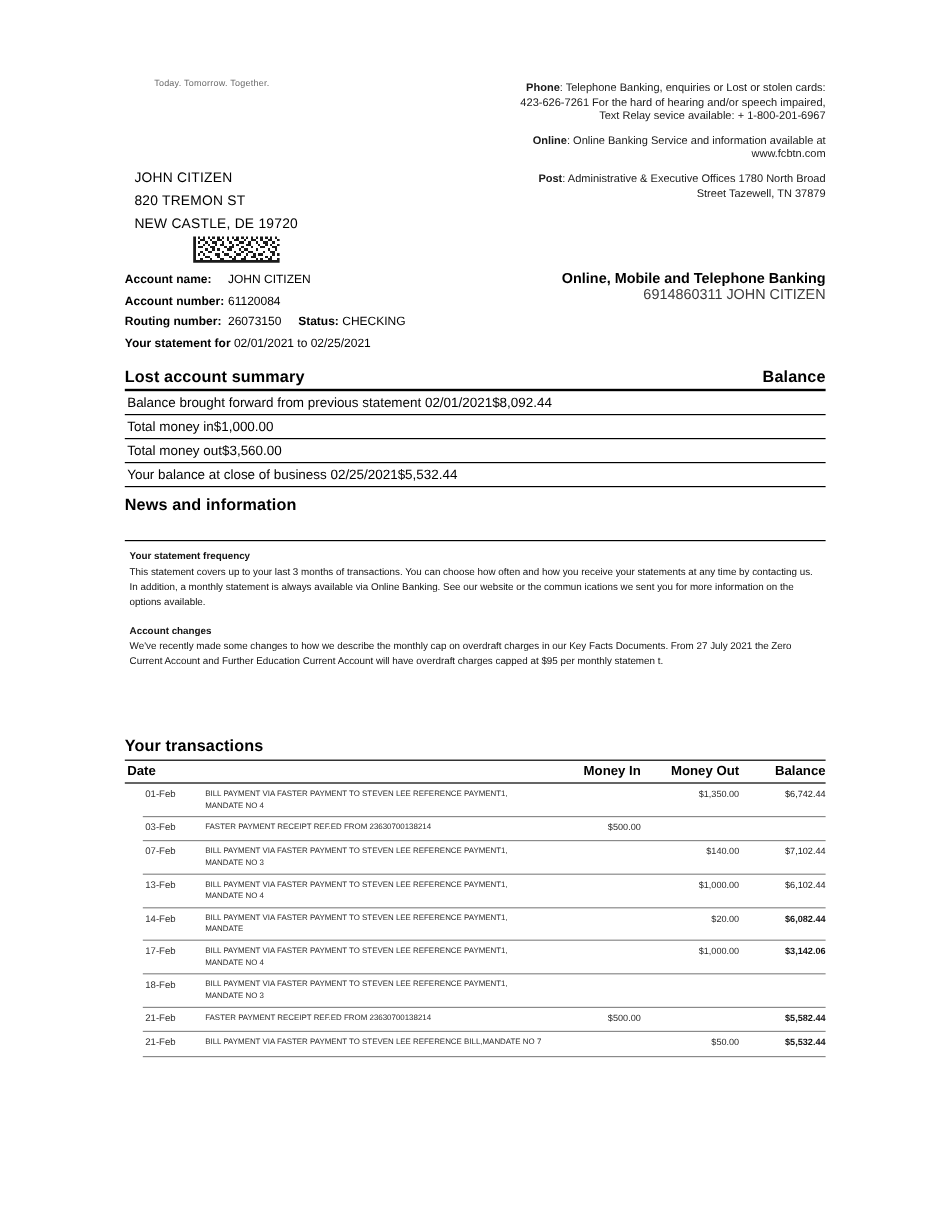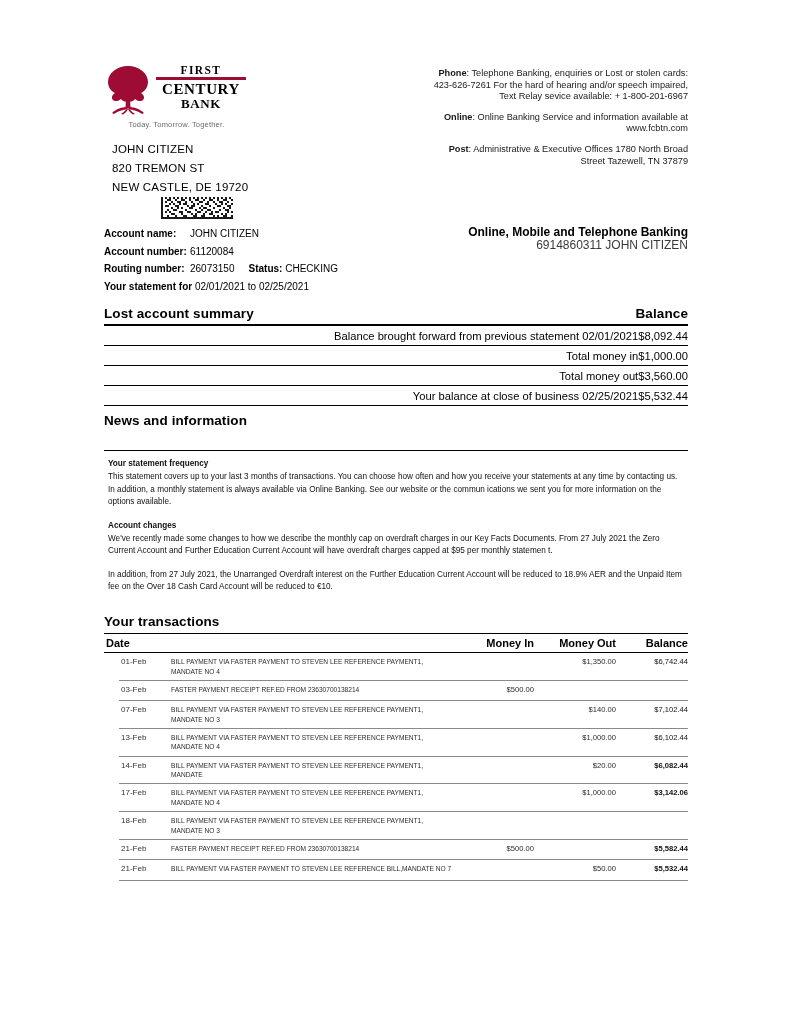--- a/index.html
+++ b/index.html
@@ -165,21 +165,21 @@
   }
   .summary-head {
     display: flex;
     justify-content: space-between;
     align-items: flex-end;
     padding-bottom: 3px;
     border-bottom: 2.2px solid #000;
   }
   .sum-row {
     display: flex;
-    justify-content: flex-end;
+    justify-content: flex-start;
     border-bottom: 1.6px solid #000;
     font-size: 11.2px;
     padding: 3.5px 0 3.5px 2px;
   }
   .sum-row .amt { font-weight: normal; }
 
   
   .news {
     position: absolute;
     left: 104px;
@@ -238,42 +238,20 @@
   .t-foot { border-bottom: 1.6px solid #8a8a8a; }
 </style>
 </head>
 <body>
 
 <div class="page">
 
   <div class="header">
 
     <div class="logo-block">
-      <div class="logo-row">
-        <span class="tree-icon">
-          <svg width="48" height="52" viewBox="0 0 48 52">
-            <g fill="#9E0B35">
-              <path d="M24 2 C13 2 4 9 4 18 C4 23 7 27 11 29 C8 31 7 34 9 36 C11 38 15 37 17 35
-                       C18 37 21 38 24 38 C27 38 30 37 31 35 C33 37 37 38 39 36 C41 34 40 31 37 29
-                       C41 27 44 23 44 18 C44 9 35 2 24 2 Z"></path>
-              <path d="M22.4 30 L25.6 30 L26.6 44 L21.4 44 Z"></path>
-              <path d="M23 43 C18 43 12 45 8 49 L10 50 C14 47 19 45.5 23 45.5 Z"></path>
-              <path d="M25 43 C30 43 36 45 40 49 L38 50 C34 47 29 45.5 25 45.5 Z"></path>
-              <path d="M23.6 44 C22 46 20 48 17 50 L19 50.6 C22 48.6 23.4 46.6 24 45 Z"></path>
-              <path d="M24.4 44 C26 46 28 48 31 50 L29 50.6 C26 48.6 24.6 46.6 24 45 Z"></path>
-            </g>
-          </svg>
-        </span>
-        <div class="logo-words">
-          <div class="logo-first">FIRST</div>
-          <div class="logo-bar"></div>
-          <div class="logo-century">CENTURY</div>
-          <div class="logo-bank">BANK</div>
-        </div>
-      </div>
       <div class="logo-tag">Today. Tomorrow. Together.</div>
     </div>
 
     <div class="addr">
       <div>JOHN CITIZEN</div>
       <div>820 TREMON ST</div>
       <div>NEW CASTLE, DE 19720</div>
     </div>
 
     <div class="contact">
@@ -452,21 +430,20 @@
   </div>
 
   <div class="news">
     <div class="sec-title">News and information</div>
     <div class="news-rule"></div>
     <div class="news-body">
       <div class="news-h">Your statement frequency</div>
       <p class="news-p">This statement covers up to your last 3 months of transactions. You can choose how often and how you receive your statements  at any time by contacting us. In addition, a monthly statement is always available via Online Banking. See our website or the commun ications we sent you for more information on the options available.</p>
       <div class="news-h">Account changes</div>
       <p class="news-p">We've recently made some changes to how we describe the monthly cap on overdraft charges in our Key Facts Documents. From  27 July 2021 the Zero Current Account and Further Education Current Account will have overdraft charges capped at $95 per monthly statemen t.</p>
-      <p class="news-p">In addition, from 27 July 2021, the Unarranged Overdraft interest on the Further Education Current Account will be reduced to 18.9% AER and the Unpaid Item fee on the Over 18 Cash Card Account will be reduced to  €10.</p>
     </div>
   </div>
 
   <div class="trans">
     <div class="sec-title trans-title">Your transactions</div>
 
     <div class="t-head">
       <span class="c-date">Date</span>
       <span class="c-desc"></span>
       <span class="c-in">Money In</span>

